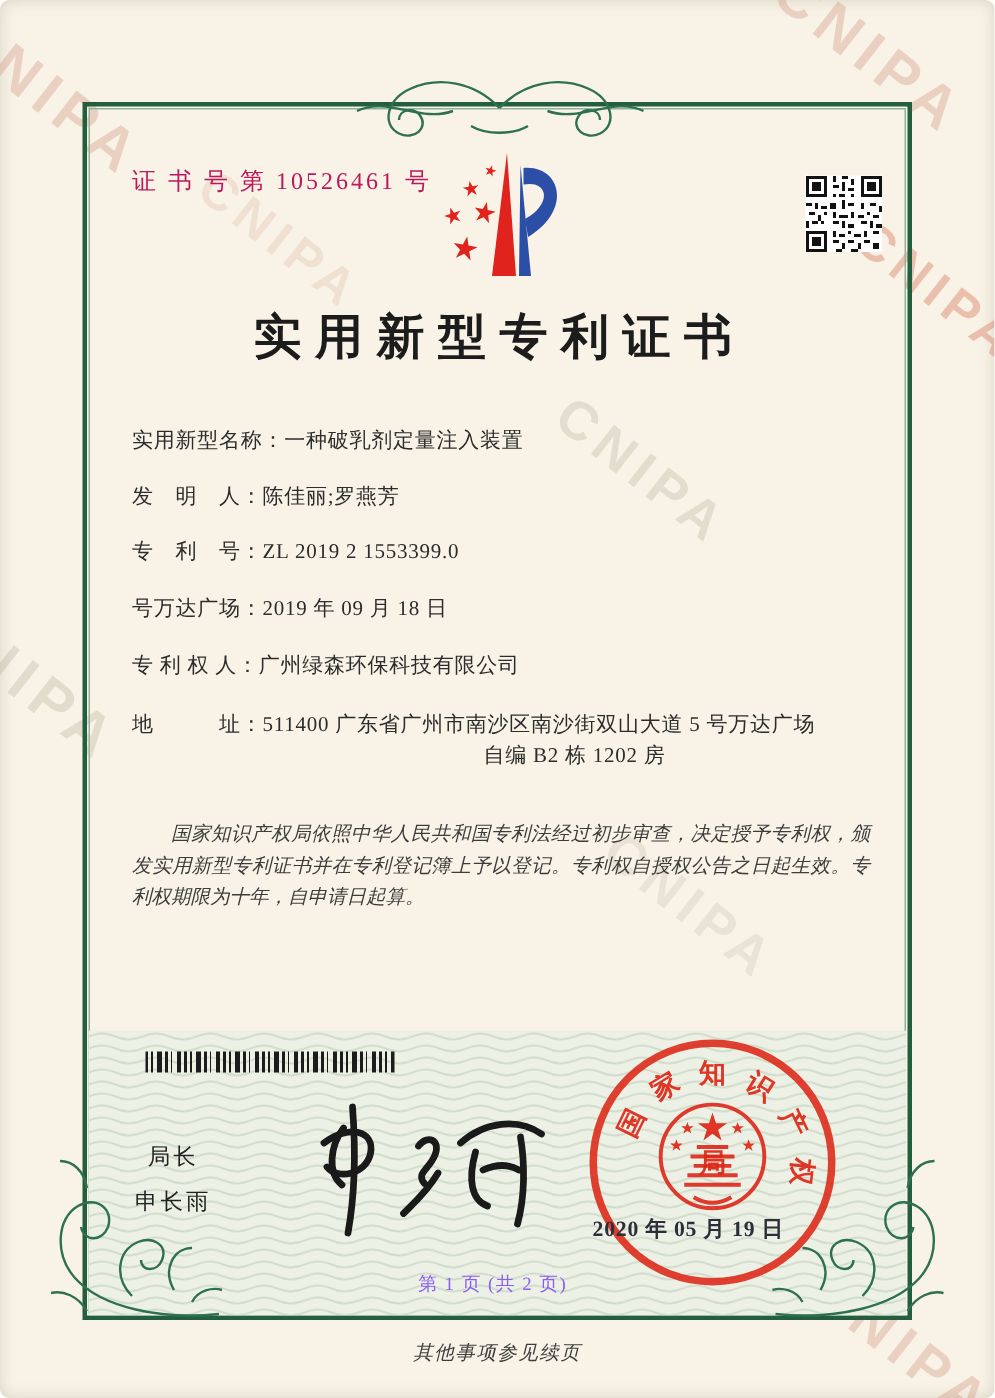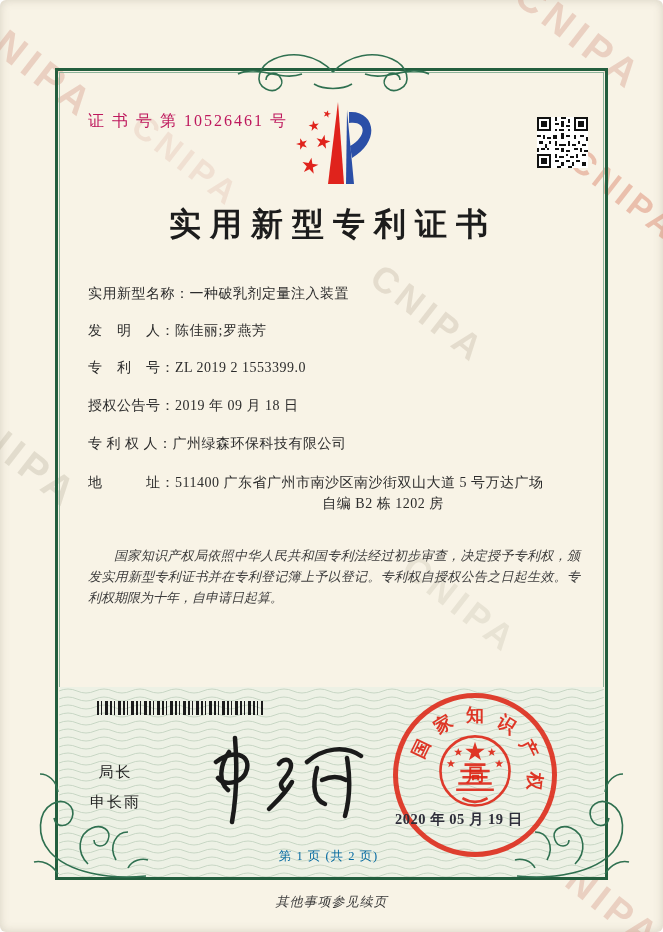--- a/index.html
+++ b/index.html
@@ -37,21 +37,21 @@
   .pair2-label{position:absolute;left:242px;top:0;}
   .pair2-value{position:absolute;left:332px;top:0;}
   
   .legal{position:absolute;left:88px;top:545px;width:492px;z-index:3;font-style:italic;font-size:13px;line-height:21px;color:#3c3c3c;text-align:justify;}
   .legal p{margin:0;text-indent:2em;}
   
   .barcode{position:absolute;left:97px;top:701px;width:166px;height:14px;z-index:3;
     background:repeating-linear-gradient(90deg,#1c1c1c 0 2px,transparent 2px 4px,#1c1c1c 4px 5px,transparent 5px 8px,#1c1c1c 8px 11px,transparent 11px 13px);}
   .director{position:absolute;left:90px;top:757px;z-index:3;font-size:15px;color:#222;font-family:"Liberation Sans","DejaVu Sans",sans-serif;line-height:30px;letter-spacing:2px;text-align:center;}
   .signature{position:absolute;left:195px;top:732px;width:190px;height:95px;z-index:4;}
-  .page-num{position:absolute;left:55px;top:848px;width:547px;text-align:center;font-size:12.5px;color:#0369a1;z-index:3;letter-spacing:1px;}
+  .page-num{position:absolute;left:55px;top:848px;width:547px;text-align:center;font-size:12.5px;color:#8b5cf6;z-index:3;letter-spacing:1px;}
   .cont-note{position:absolute;left:0;top:893px;width:663px;text-align:center;font-size:13px;font-style:italic;color:#3d3d3d;z-index:3;letter-spacing:1px;}
   
   .seal{position:absolute;left:393px;top:693px;width:164px;height:164px;z-index:5;}
   .seal-ring{position:absolute;inset:0;border:5px solid rgba(221,38,22,.88);border-radius:50%;}
   .seal-char{position:absolute;left:50%;top:50%;width:22px;height:22px;margin:-11px;text-align:center;font-size:18px;font-weight:bold;color:rgba(221,38,22,.92);line-height:22px;}
   .seal-char:nth-child(1){transform:rotate(-96deg) translateY(-60px);}
   .seal-char:nth-child(2){transform:rotate(-64deg) translateY(-60px);}
   .seal-char:nth-child(3){transform:rotate(-32deg) translateY(-60px);}
   .seal-char:nth-child(4){transform:rotate(0deg) translateY(-60px);}
   .seal-char:nth-child(5){transform:rotate(32deg) translateY(-60px);}
@@ -201,21 +201,21 @@
   <div class="field-row" style="top:285px">
     <span class="flabel">实用新型名称：</span><span class="fvalue">一种破乳剂定量注入装置</span>
   </div>
   <div class="field-row" style="top:322px">
     <span class="flabel">发　明　人：</span><span class="fvalue">陈佳丽;罗燕芳</span>
   </div>
   <div class="field-row" style="top:359px">
     <span class="flabel">专　利　号：</span><span class="fvalue">ZL 2019 2 1553399.0</span>
   </div>
   <div class="field-row" style="top:397px">
-    <span class="flabel">授权公告号：</span><span class="fvalue">2019 年 09 月 18 日</span>
+    <span class="flabel">号万达广场：</span><span class="fvalue">2019 年 09 月 18 日</span>
   </div>
   <div class="field-row" style="top:435px">
     <span class="flabel">专 利 权 人：</span><span class="fvalue">广州绿森环保科技有限公司</span>
   </div>
   <div class="field-row" style="top:474px">
     <span class="flabel">地　　　址：</span><span class="fvalue">511400 广东省广州市南沙区南沙街双山大道 5 号万达广场</span>
     <div class="addr-line2 fvalue">自编 B2 栋 1202 房</div>
   </div>
 
   <div class="legal">

